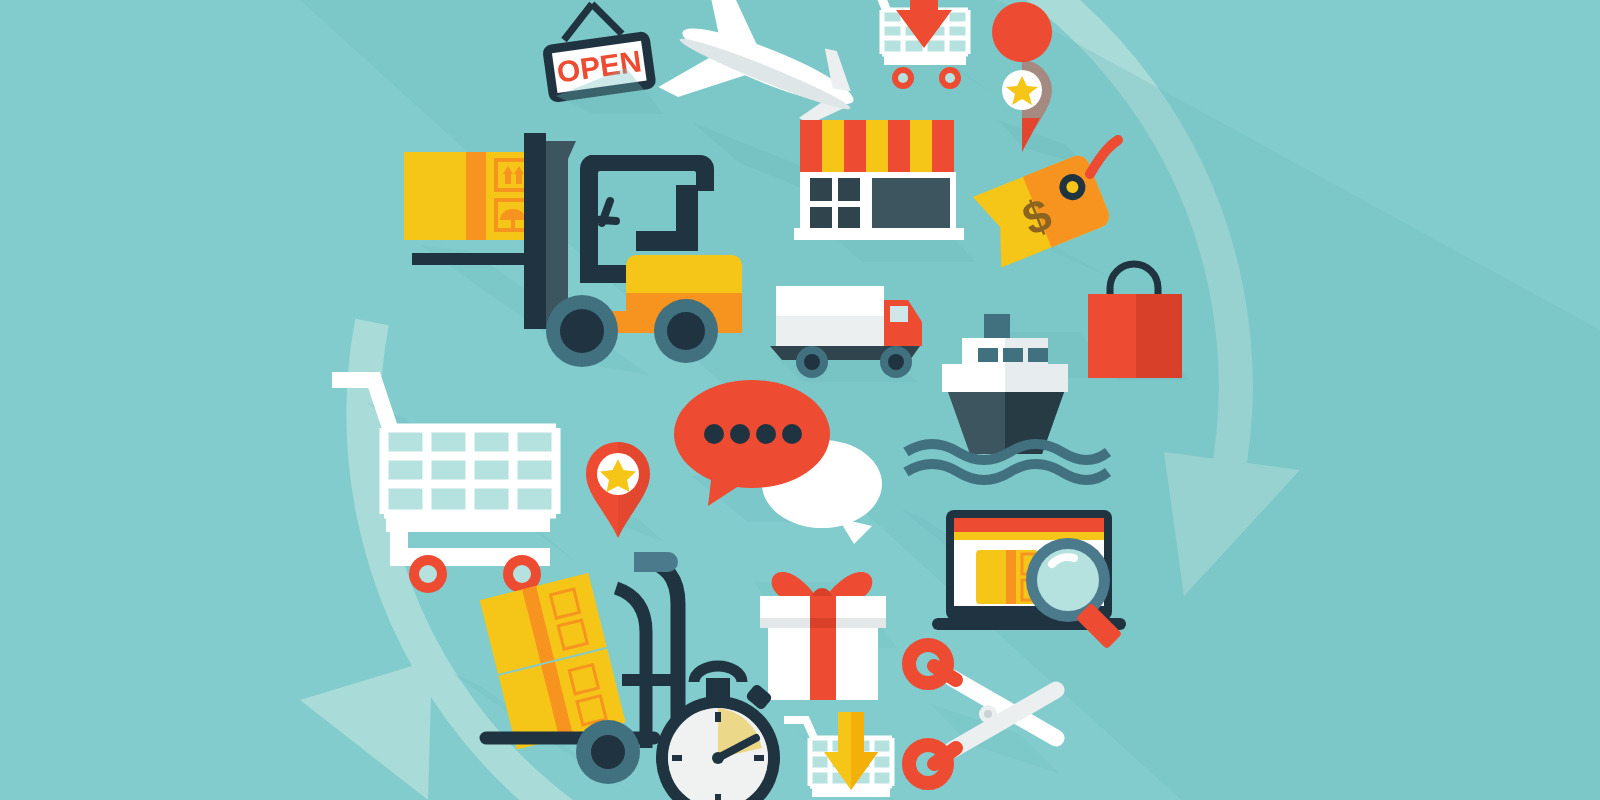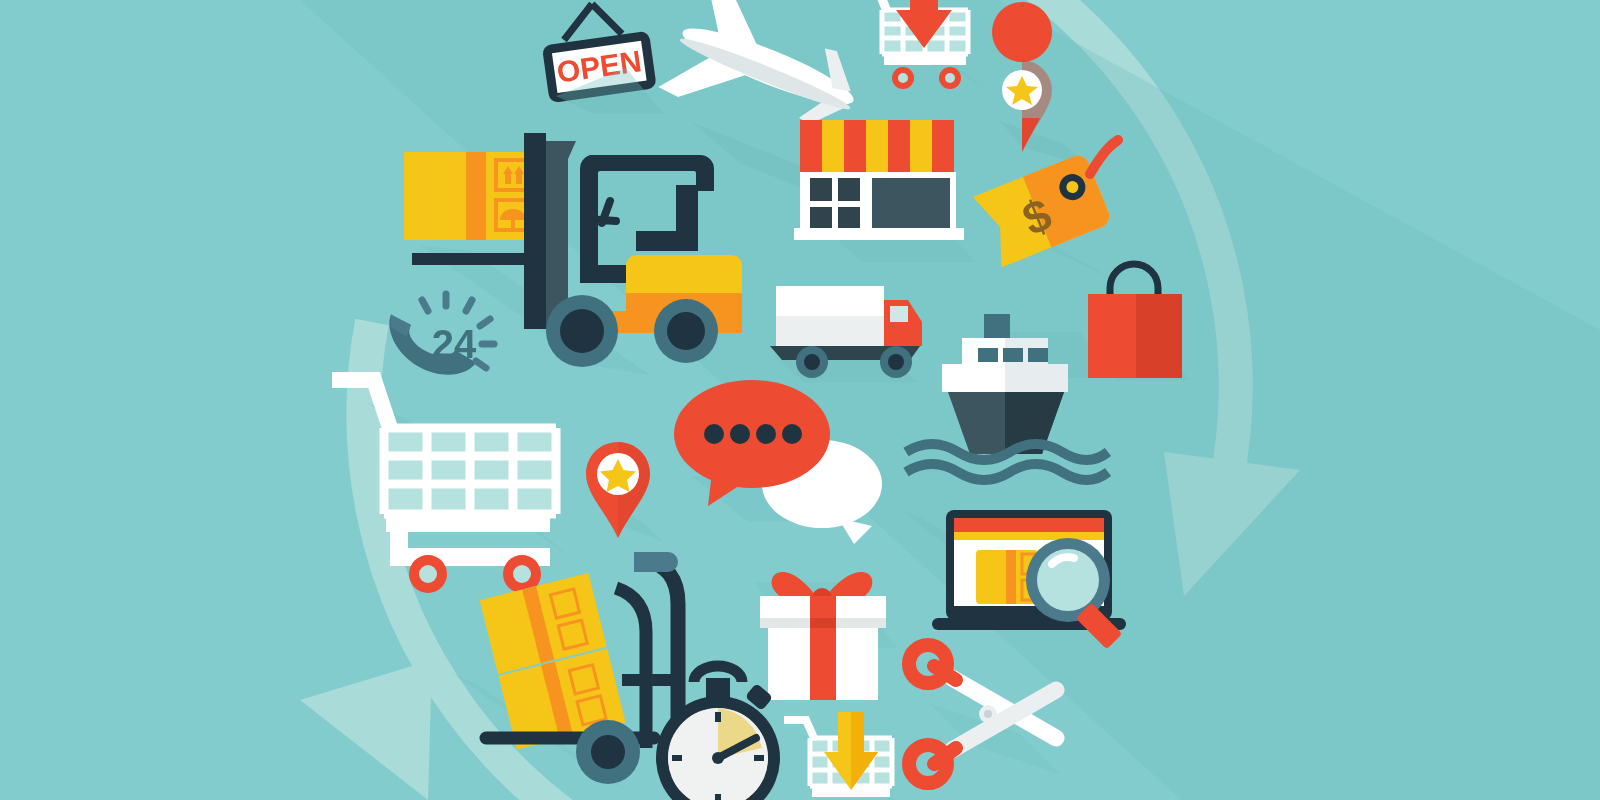--- a/index.html
+++ b/index.html
@@ -186,37 +186,20 @@
       <path d="M236 168 h116 v26 h-116 Z" fill="#f79420"></path>
       <rect x="216" y="186" width="136" height="22" fill="#f79420"></rect>
 
       <circle cx="192" cy="206" r="36" fill="#41707f"></circle>
         <circle cx="192" cy="206" r="22" fill="#1f3440"></circle>
       <circle cx="296" cy="206" r="32" fill="#41707f"></circle>
         <circle cx="296" cy="206" r="19" fill="#1f3440"></circle>
     </svg>
   </div>
 
-  <div class="icon" style="left:386px; top:286px;">
-    <svg width="120" height="110" viewBox="0 0 120 110">
-      <g transform="rotate(-18 56 56)">
-        <path d="M16 14 C6 26 8 52 26 72 C44 92 70 96 82 86 L66 68 C60 73 48 70 38 60 C28 50 25 38 30 32 Z" fill="#41707f"></path>
-        <path d="M16 14 l16 16 -8 10 -12 -14 Z" fill="#4a7a8c"></path>
-      </g>
-      <g stroke="#4a7a8c" stroke-width="7" stroke-linecap="round">
-        <line x1="60" y1="8" x2="60" y2="20"></line>
-        <line x1="86" y1="14" x2="80" y2="25"></line>
-        <line x1="104" y1="33" x2="94" y2="40"></line>
-        <line x1="108" y1="58" x2="96" y2="58"></line>
-        <line x1="100" y1="82" x2="90" y2="75"></line>
-        <line x1="36" y1="14" x2="42" y2="25"></line>
-      </g>
-      <text x="68" y="72" text-anchor="middle" font-family="'Liberation Sans',sans-serif" font-size="40" font-weight="bold" fill="#41707f">24</text>
-    </svg>
-  </div>
 
   <div class="icon" style="left:760px; top:272px;">
     <svg width="170" height="110" viewBox="0 0 170 110">
       <polygon points="14,84 120,84 160,110 44,110" fill="#6fbcbd" opacity="0.3"></polygon>
       <rect x="16" y="14" width="108" height="60" fill="#ffffff"></rect>
       <rect x="16" y="44" width="108" height="30" fill="#eceff0"></rect>
       <path d="M124 28 h24 l14 22 v24 h-38 Z" fill="#ed4b32"></path>
       <rect x="130" y="34" width="18" height="16" fill="#cfe6ea"></rect>
       <polygon points="10,74 160,74 150,88 22,88" fill="#2f444c"></polygon>
       <circle cx="52" cy="90" r="16" fill="#41707f"></circle>

